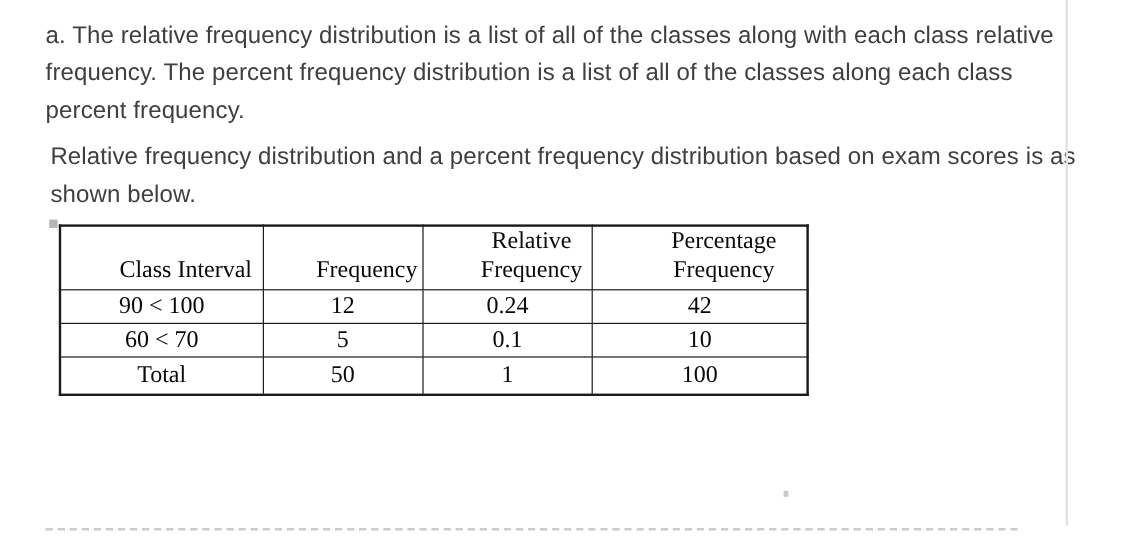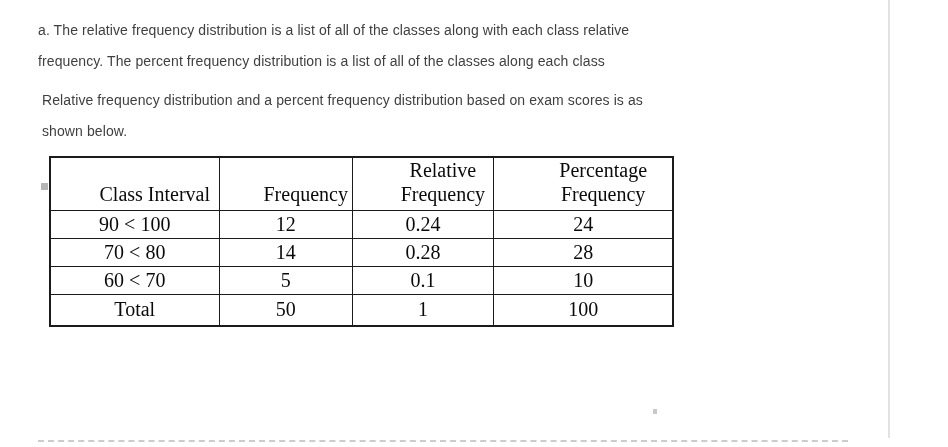--- a/index.html
+++ b/index.html
@@ -8,21 +8,21 @@
     background: #ffffff;
     position: relative;
     overflow: hidden;
     font-family: "Liberation Sans", "DejaVu Sans", sans-serif;
   }
   #screen { position: absolute; inset: 0; }
 
   
   .content { padding: 15px 0 0 38px; }
   .para {
-    font-size: 14px;
+    font-size: 20px;
     line-height: 31px;
     color: #3f3f3f;
     letter-spacing: 0.1px;
   }
   .para .line { white-space: nowrap; }
   .para-1 { margin: 0 0 8px 0; }
   .para-2 { margin: 4px; }
 
   
   .table-wrap { margin: 9px 0 0 11px; position: relative; }
@@ -78,20 +78,21 @@
 </head>
 <body>
 
 <div id="screen">
 
   <div class="content">
 
     <div class="para para-1">
       <div class="line">a. The relative frequency distribution is a list of all of the classes along with each class relative</div>
       <div class="line">frequency. The percent frequency distribution is a list of all of the classes along each class</div>
+      <div class="line">percent frequency.</div>
     </div>
 
     <div class="para para-2">
       <div class="line">Relative frequency distribution and a percent frequency distribution based on exam scores is as</div>
       <div class="line">shown below.</div>
     </div>
 
     <div class="table-wrap">
       <table class="freq">
         <colgroup>
@@ -108,27 +109,21 @@
 Frequency</th>
             <th>Percentage
 Frequency</th>
           </tr>
         </thead>
         <tbody>
           <tr>
             <td>90 &lt; 100</td>
             <td>12</td>
             <td>0.24</td>
-            <td>24</td>
-          </tr>
-          <tr>
-            <td>70 &lt; 80</td>
-            <td>14</td>
-            <td>0.28</td>
-            <td>28</td>
+            <td>42</td>
           </tr>
           <tr>
             <td>60 &lt; 70</td>
             <td>5</td>
             <td>0.1</td>
             <td>10</td>
           </tr>
           <tr class="total-row">
             <td>Total</td>
             <td>50</td>

